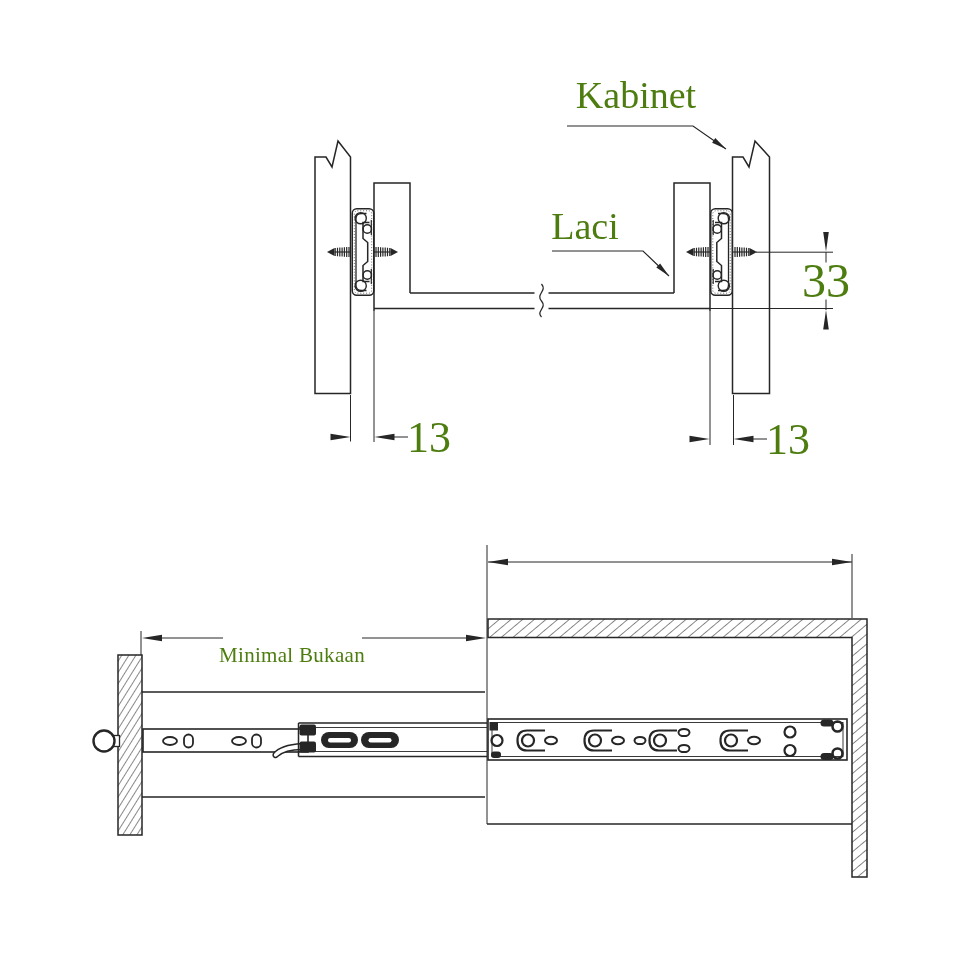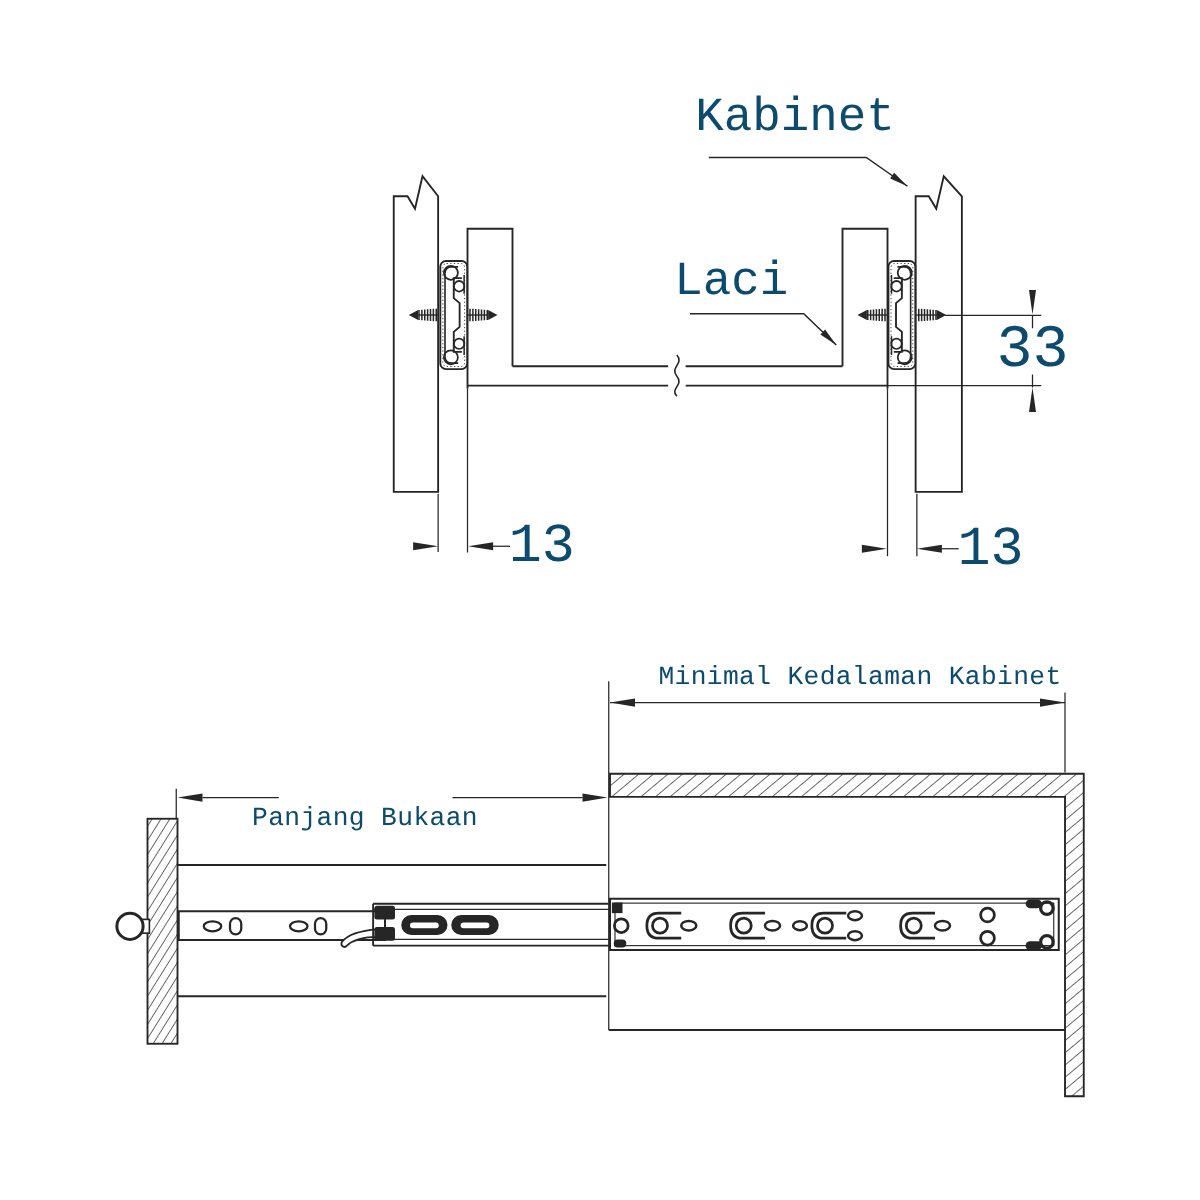--- a/index.html
+++ b/index.html
@@ -3,21 +3,21 @@
 <meta charset="utf-8">
 <style>
   html,body{margin:0;padding:0;background:#ffffff;}
   .canvas{position:relative;width:960px;height:960px;background:#ffffff;overflow:hidden;
           font-family:"Liberation Serif", serif;color:#262626;}
   svg{position:absolute;left:0;top:0;}
   .s{stroke:#262626;fill:none;}
   .sf{stroke:#262626;fill:#ffffff;}
   .f{fill:#262626;stroke:none;}
   .fw{fill:#ffffff;stroke:none;}
-  .lbl{position:absolute;white-space:nowrap;color:#0c4a6e;line-height:1;font-family:Liberation Mono, monospace;}
+  .lbl{position:absolute;white-space:nowrap;color:#4d7c0f;line-height:1;}
   .lbl-lg{font-size:38px;transform:translate(-50%,0);}
   .lbl-sm{font-size:21px;transform:translate(-50%,0);letter-spacing:0.3px;}
   .dim-c{font-size:48px;transform:translate(-50%,-50%);}
   .dim-l{font-size:44px;transform:translate(0,-50%);}
 </style>
 </head>
 <body>
 
 <div class="canvas">
 
@@ -218,17 +218,16 @@
 <div class="lbl lbl-lg" style="left:636px;top:76px;">Kabinet</div>
 
 <div class="lbl lbl-lg" style="left:585px;top:207px;">Laci</div>
 
 <div class="lbl dim-c" style="left:826px;top:281px;">33</div>
 
 <div class="lbl dim-l" style="left:407px;top:438px;">13</div>
 
 <div class="lbl dim-l" style="left:766px;top:440px;">13</div>
 
-<div class="lbl lbl-sm" style="left:292px;top:645px;">Panjang Bukaan</div>
-
-<div class="lbl lbl-sm" style="left:688px;top:532px;">Minimal Kedalaman Kabinet</div>
+<div class="lbl lbl-sm" style="left:292px;top:645px;">Minimal Bukaan</div>
+
 
 </div>
 
 </body></html>

